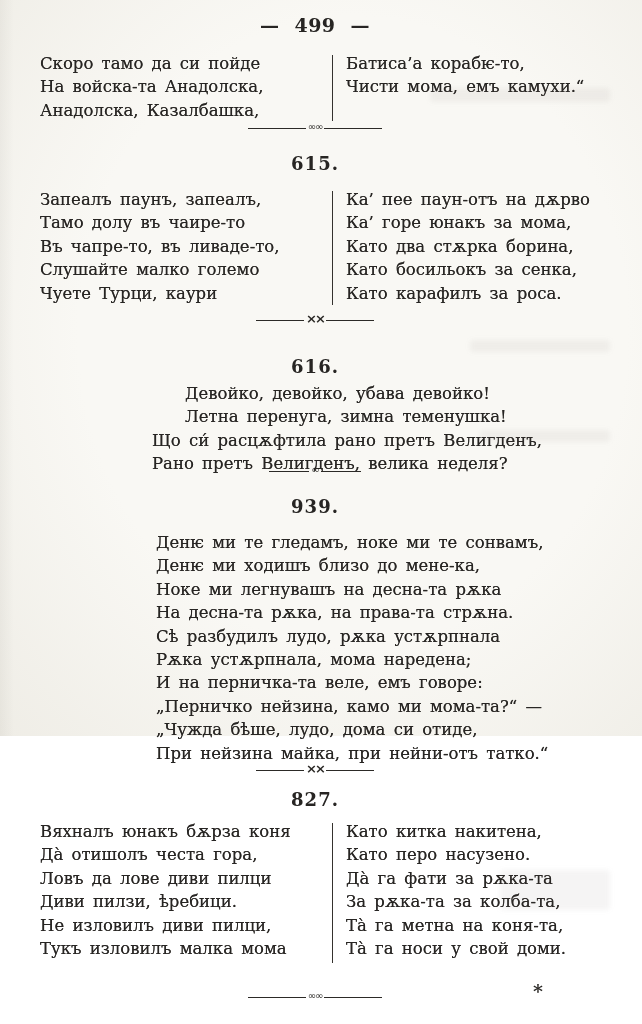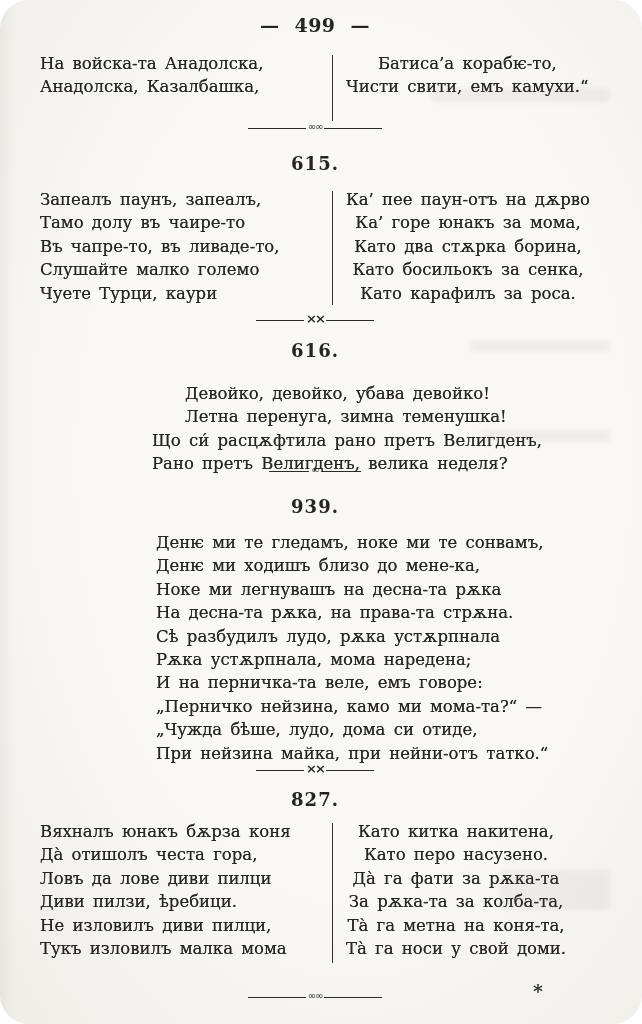--- a/index.html
+++ b/index.html
@@ -1,34 +1,33 @@
 <!DOCTYPE html>
 <html><head>
 <meta charset="utf-8">
 <style>
   html,body{margin:0;padding:0;}
   body{width:642px;height:1024px;overflow:hidden;}
   .page{
-    position:relative;width:642px;height:1024px;
+    position:relative;width:642px;height:736px;
     background:
       linear-gradient(90deg, rgba(60,55,45,.05), rgba(0,0,0,0) 14px),
       radial-gradient(ellipse at 55% 45%, #f9f8f4 55%, #efede6 100%);
     font-family:"DejaVu Serif","DejaVu Sans",serif;
     color:#272523;
-    border-radius:29px;
   }
   .header{position:absolute;top:14px;left:0;width:630px;text-align:center;
     font-size:19px;font-weight:bold;letter-spacing:.5px;}
   .header .dash{margin:0 15px;font-weight:bold;}
   .songnum{position:absolute;left:0;width:630px;text-align:center;
     font-size:18px;font-weight:bold;letter-spacing:1px;}
   .twocol{position:absolute;left:40px;display:flex;align-items:flex-start;}
   .col{display:flex;flex-direction:column;}
   .col.left{width:292px;}
-  .col.right{margin-left:13px;align-items:center;}
+  .col.right{margin-left:13px;}
   .rule{width:0;border-left:1.6px solid #35322e;margin-top:3px;}
   .line{font-size:16.5px;line-height:23.4px;white-space:nowrap;
     word-spacing:3px;text-shadow:0 0 .5px rgba(40,36,32,.75);}
   .block{position:absolute;display:flex;flex-direction:column;margin-top:12px;}
   .indent-first-two .line:nth-child(-n+2){padding-left:33px;}
   .divider{position:absolute;left:0;width:630px;display:flex;
     justify-content:center;align-items:center;}
   .divider .seg{width:48px;border-top:1.5px solid #2c2a27;}
   .divider .seg.wide{width:58px;}
   .divider .orn{font-family:"DejaVu Sans",sans-serif;color:#2c2a27;
@@ -45,28 +44,29 @@
 
 <div class="page">
 
   <div class="header">
     <span class="dash">—</span><span>499</span><span class="dash">—</span>
   </div>
 
   <div class="twocol" style="top:52px">
     <div class="col left">
 
+    <div class="line">Скоро тамо да си пойде</div>
         <div class="line">На войска-та Анадолска,</div>
         <div class="line">Анадолска, Казалбашка,</div>
       </div>
     <div class="rule" style="height:66px"></div>
     <div class="col right">
 
     <div class="line">Батиса’а корабѥ-то,</div>
-        <div class="line">Чисти свити, емъ камухи.“</div>
+        <div class="line">Чисти мома, емъ камухи.“</div>
       </div>
   </div>
 
   <div class="divider" style="top:123px">
     <span class="seg wide"></span>
       <span class="orn">∞∞</span>
       <span class="seg wide"></span>
   </div>
 
   <div class="songnum" style="top:153px">615.</div>
@@ -89,21 +89,21 @@
         <div class="line">Като карафилъ за роса.</div>
       </div>
   </div>
 
   <div class="divider" style="top:315px">
     <span class="seg"></span>
       <span class="orn cross">××</span>
       <span class="seg"></span>
   </div>
 
-  <div class="songnum" style="top:340px">616.</div>
+  <div class="songnum" style="top:356px">616.</div>
   <div class="block indent-first-two" style="top:370px;left:152px">
 
   <div class="line">Девойко, девойко, убава девойко!</div>
       <div class="line">Летна перенуга, зимна теменушка!</div>
       <div class="line">Що си́ расцѫфтила рано претъ Велигденъ,</div>
       <div class="line">Рано претъ Велигденъ, велика неделя?</div>
     </div>
 
   <div class="divider" style="top:466px">
     <span class="seg" style="width:40px"></span>

